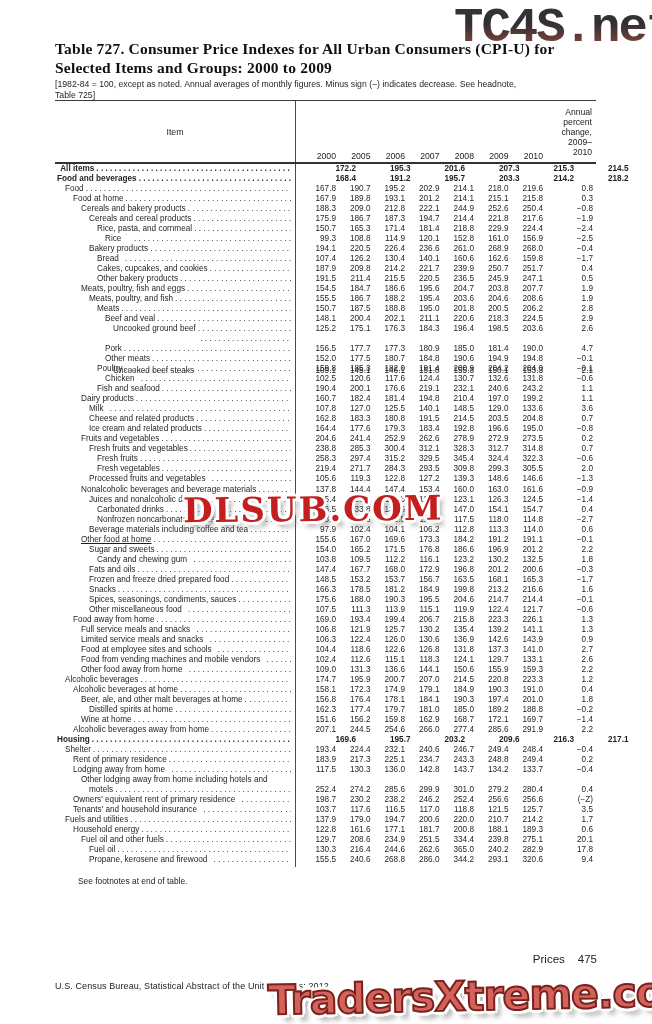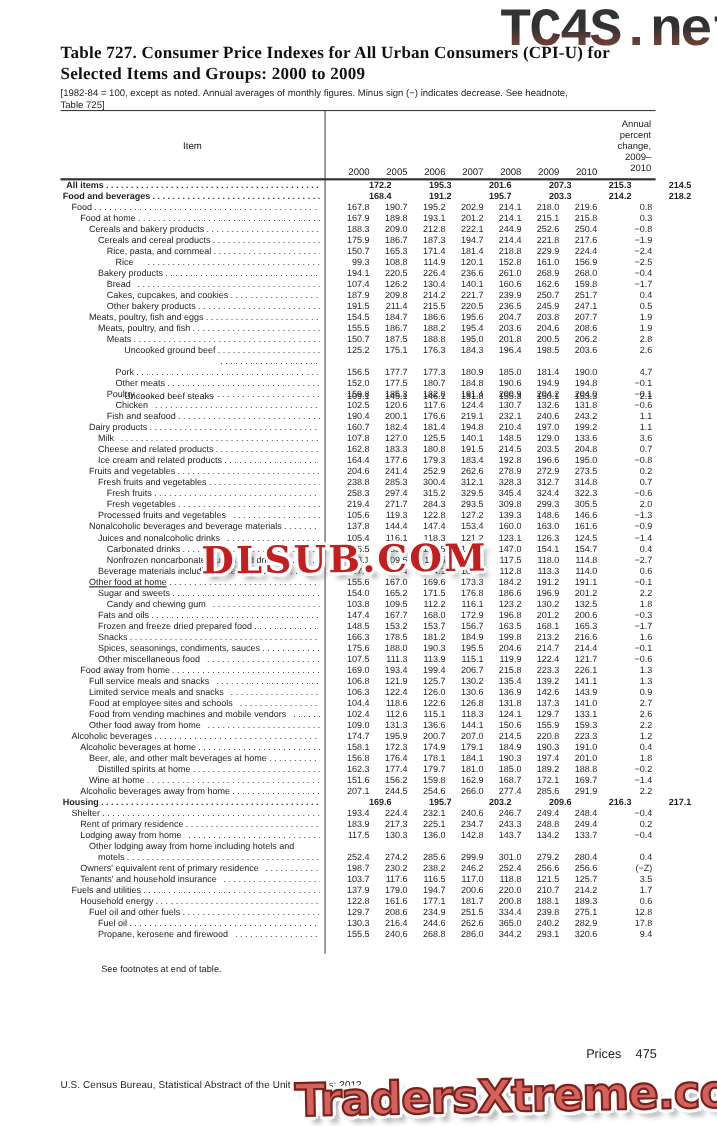--- a/index.html
+++ b/index.html
@@ -39,21 +39,21 @@
   .trow.bold{font-weight:bold;gap:20px;}
   .ti{width:240px;display:flex;overflow:hidden;white-space:nowrap;flex:none;}
   .tl{white-space:nowrap;}
   .ts{font-size:5.8px;position:relative;top:-2.4px;margin-left:1px;line-height:0;}
   .leader{flex:1;overflow:hidden;white-space:nowrap;margin-left:2px;margin-right:4px;color:#2c2c2c;}
   .leader::after{content:". . . . . . . . . . . . . . . . . . . . . . . . . . . . . . . . . . . . . . . . . . . . . . . . . . . . . . . . . . . . . . . . . . . .";}
   .tc{flex:none;text-align:right;white-space:nowrap;}
   .c0{width:41px}.c1,.c2,.c3,.c4,.c5,.c6{width:34.5px}.c7{width:50px}
   .yc{flex:none;text-align:right;}
   
-  .footref{position:absolute;left:92px;top:876px;font-size:8.4px;color:#222;}
+  .footref{position:absolute;left:78px;top:876px;font-size:8.4px;color:#222;}
   .pagehead{position:absolute;top:953px;left:0;width:597px;text-align:right;font-size:11.5px;color:#222;}
   .pagehead .num{margin-left:13px;}
   .source{position:absolute;left:55px;top:981px;font-size:9px;color:#222;letter-spacing:.1px;}
 </style>
 </head>
 <body>
 
 <div class="page">
 
   <div class="wm-top">TC4S.net</div>
@@ -297,20 +297,34 @@
           <span class="tc c1">187.5</span>
           <span class="tc c2">188.8</span>
           <span class="tc c3">195.0</span>
           <span class="tc c4">201.8</span>
           <span class="tc c5">200.5</span>
           <span class="tc c6">206.2</span>
           <span class="tc c7">2.8</span>
         </div>
         <div class="trow">
           <div class="ti">
+            <span class="tl" style="padding-left: 50px;">Beef and veal</span>
+            <span class="leader"></span>
+          </div>
+          <span class="tc c0">148.1</span>
+          <span class="tc c1">200.4</span>
+          <span class="tc c2">202.1</span>
+          <span class="tc c3">211.1</span>
+          <span class="tc c4">220.6</span>
+          <span class="tc c5">218.3</span>
+          <span class="tc c6">224.5</span>
+          <span class="tc c7">2.9</span>
+        </div>
+        <div class="trow">
+          <div class="ti">
             <span class="tl" style="padding-left: 58px;">Uncooked ground beef</span>
             <span class="leader"></span>
           </div>
           <span class="tc c0">125.2</span>
           <span class="tc c1">175.1</span>
           <span class="tc c2">176.3</span>
           <span class="tc c3">184.3</span>
           <span class="tc c4">196.4</span>
           <span class="tc c5">198.5</span>
           <span class="tc c6">203.6</span>
@@ -1028,21 +1042,21 @@
             <span class="tl" style="padding-left: 26px;">Fuel oil and other fuels</span>
             <span class="leader"></span>
           </div>
           <span class="tc c0">129.7</span>
           <span class="tc c1">208.6</span>
           <span class="tc c2">234.9</span>
           <span class="tc c3">251.5</span>
           <span class="tc c4">334.4</span>
           <span class="tc c5">239.8</span>
           <span class="tc c6">275.1</span>
-          <span class="tc c7">12.8</span>
+          <span class="tc c7">20.1</span>
         </div>
         <div class="trow">
           <div class="ti">
             <span class="tl" style="padding-left: 34px;">Fuel oil</span>
             <span class="leader"></span>
           </div>
           <span class="tc c0">130.3</span>
           <span class="tc c1">216.4</span>
           <span class="tc c2">244.6</span>
           <span class="tc c3">262.6</span>

